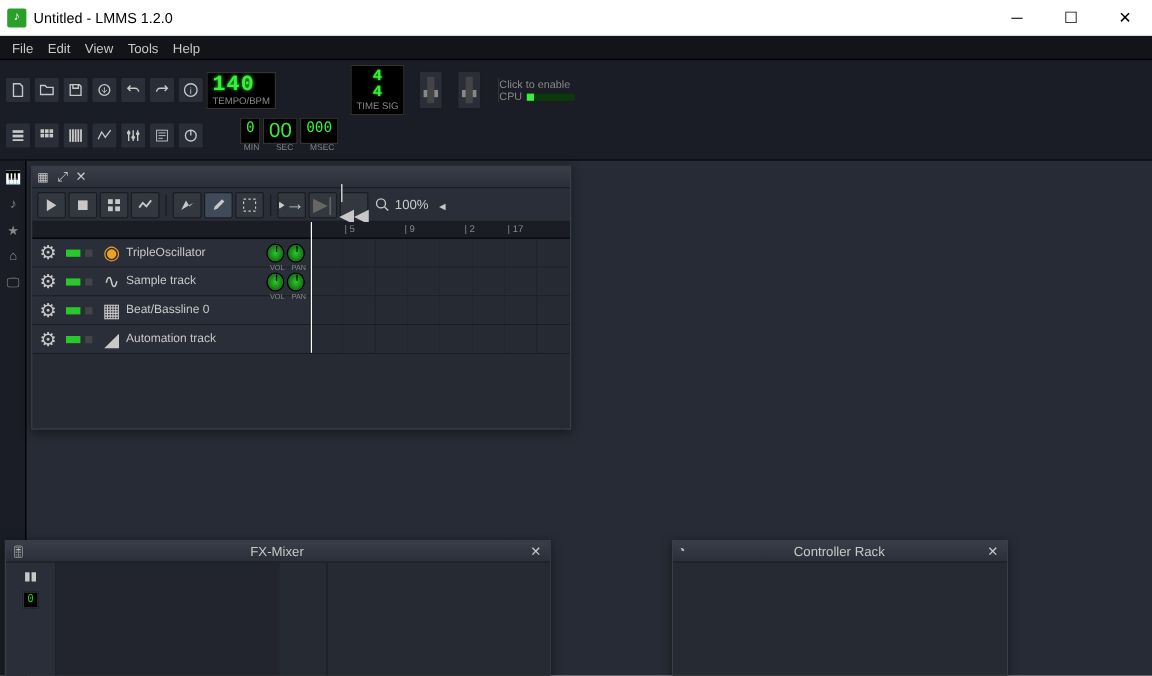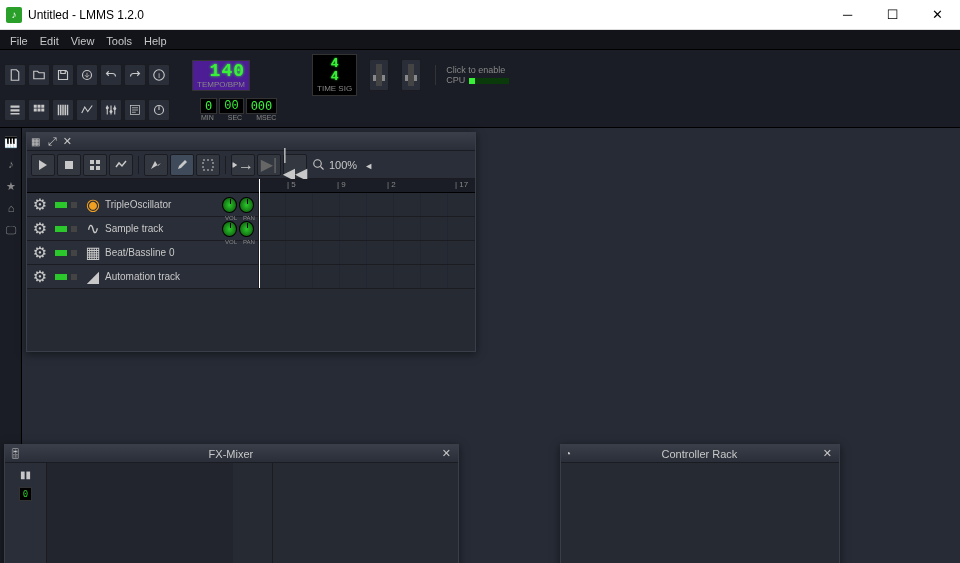--- a/index.html
+++ b/index.html
@@ -16,32 +16,32 @@
 .menubar { height:20px; background:#12141a; display:flex; align-items:flex-end; padding-left:4px; border-bottom:1px solid #000; }
 .menubar .item { color:#c8c8c8; font-size:11px; padding:2px 6px; cursor:pointer; }
 
 
 .toolbar { background:#1a1d25; padding:4px 4px; border-bottom:1px solid #000; }
 .toolrow { display:flex; align-items:center; gap:2px; margin-bottom:2px; }
 .toolbtn { width:22px; height:22px; background:#2a2e38; border:1px solid #1a1c22; display:flex; align-items:center; justify-content:center; color:#c8c8c8; font-size:12px; cursor:pointer; border-radius:2px; }
 .toolbtn svg { width:14px; height:14px; fill:#c8c8c8; }
 
 
-.lcd { background:#4c1d95; border:1px solid #333; padding:1px 4px; display:flex; flex-direction:column; align-items:flex-end; margin-left:20px; }
+.lcd { background:#000000; border:1px solid #333; padding:1px 4px; display:flex; flex-direction:column; align-items:flex-start; margin-left:0; }
 .lcd .val { color:#38f038; font-family:"Courier New",monospace; font-size:18px; font-weight:bold; letter-spacing:1px; line-height:1; text-shadow:0 0 3px #38f038; }
 .lcd .lab { color:#888; font-size:8px; text-transform:uppercase; }
 .timesig { background:#000; border:1px solid #333; padding:2px 4px; margin-left:8px; display:flex; flex-direction:column; align-items:center; }
 .timesig .n { color:#38f038; font-family:"Courier New",monospace; font-size:13px; font-weight:bold; line-height:1; text-shadow:0 0 2px #38f038; }
 .timesig .lab { color:#888; font-size:8px; margin-top:1px; }
 
 .slider-v { width:20px; height:32px; background:#2a2e38; border:1px solid #1a1c22; margin-left:10px; position:relative; border-radius:2px; }
 .slider-v::after { content:""; position:absolute; left:6px; right:6px; top:4px; bottom:4px; background:#444; }
 .slider-v .thumb { position:absolute; left:3px; right:3px; height:6px; background:#888; top:50%; }
 
-.cpu { margin-left:12px; color:#888; font-size:9px; border-left:1px solid #333; padding-left:10px; }
+.cpu { margin-left:12px; color:#888; font-size:9px; border-left:1px solid #333; padding-left:0; }
 .cpu .bar { width:40px; height:6px; background:#0a3a0a; margin-top:2px; position:relative; }
 .cpu .bar::after { content:""; position:absolute; left:0; top:0; bottom:0; width:15%; background:#38f038; }
 
 
 .workspace { position:relative; background:#262b35; height:490px; }
 .leftdock { position:absolute; left:0; top:0; bottom:0; width:22px; background:#1a1d25; display:flex; flex-direction:column; gap:2px; padding-top:4px; border-right:1px solid #000; }
 .leftdock .tab { width:20px; height:20px; margin-left:1px; display:flex; align-items:center; justify-content:center; color:#888; cursor:pointer; font-size:11px; }
 
 
 .subwin { position:absolute; background:#262a33; border:1px solid #3a3e48; box-shadow:0 2px 8px rgba(0,0,0,.5); }
@@ -237,21 +237,21 @@
     <div class="toolbtn">
         <svg class="i" viewBox="0 0 16 16">
           <circle cx="8" cy="8" r="6" fill="none" stroke="#c8c8c8" stroke-width="1.5"></circle>
           <path d="M8 8 L8 3" stroke="#c8c8c8" stroke-width="1.5"></path>
         </svg>
       </div>
 
     <div style="margin-left:28px;display:flex;flex-direction:column;align-items:center;">
       <div style="display:flex;gap:2px;">
         <div style="background:#000;border:1px solid #333;color:#38f038;font-family:monospace;font-size:12px;padding:0 4px;">0</div>
-        <div style="background:#000;border:1px solid #333;color:#38f038;font-family:Liberation Mono, monospace;font-size:12px;padding:0 4px;">00</div>
+        <div style="background:#000;border:1px solid #333;color:#38f038;font-family:Liberation Sans, sans-serif;font-size:17px;padding:0 4px;">00</div>
         <div style="background:#000;border:1px solid #333;color:#38f038;font-family:monospace;font-size:12px;padding:0 4px;">000</div>
       </div>
       <div style="display:flex;gap:14px;color:#888;font-size:7px;">
         <span>MIN</span>
         <span>SEC</span>
         <span>MSEC</span>
       </div>
     </div>
   </div>
 </div>
@@ -324,21 +324,21 @@
             <path d="M10 10l4 4" stroke="#c8c8c8" stroke-width="1.5"></path>
           </svg>
         <span>100%</span>
         <span class="arr">◄</span>
       </div>
     </div>
     <div class="timeline">
       <span class="mark" style="left:260px">| 5</span>
       <span class="mark" style="left:310px">| 9</span>
       <span class="mark" style="left:360px">| 2</span>
-      <span class="mark" style="left:428px">| 17</span>
+      <span class="mark" style="left:396px">| 17</span>
     </div>
     <div class="tracks">
       <div class="track">
         <div class="head">
           <span class="gear">⚙</span>
           <span class="mute"></span>
           <span class="solo"></span>
           <span class="ticon" style="color:#f0a020">◉</span>
           <span class="tname">TripleOscillator</span>
           <div class="klabs-wrap">

